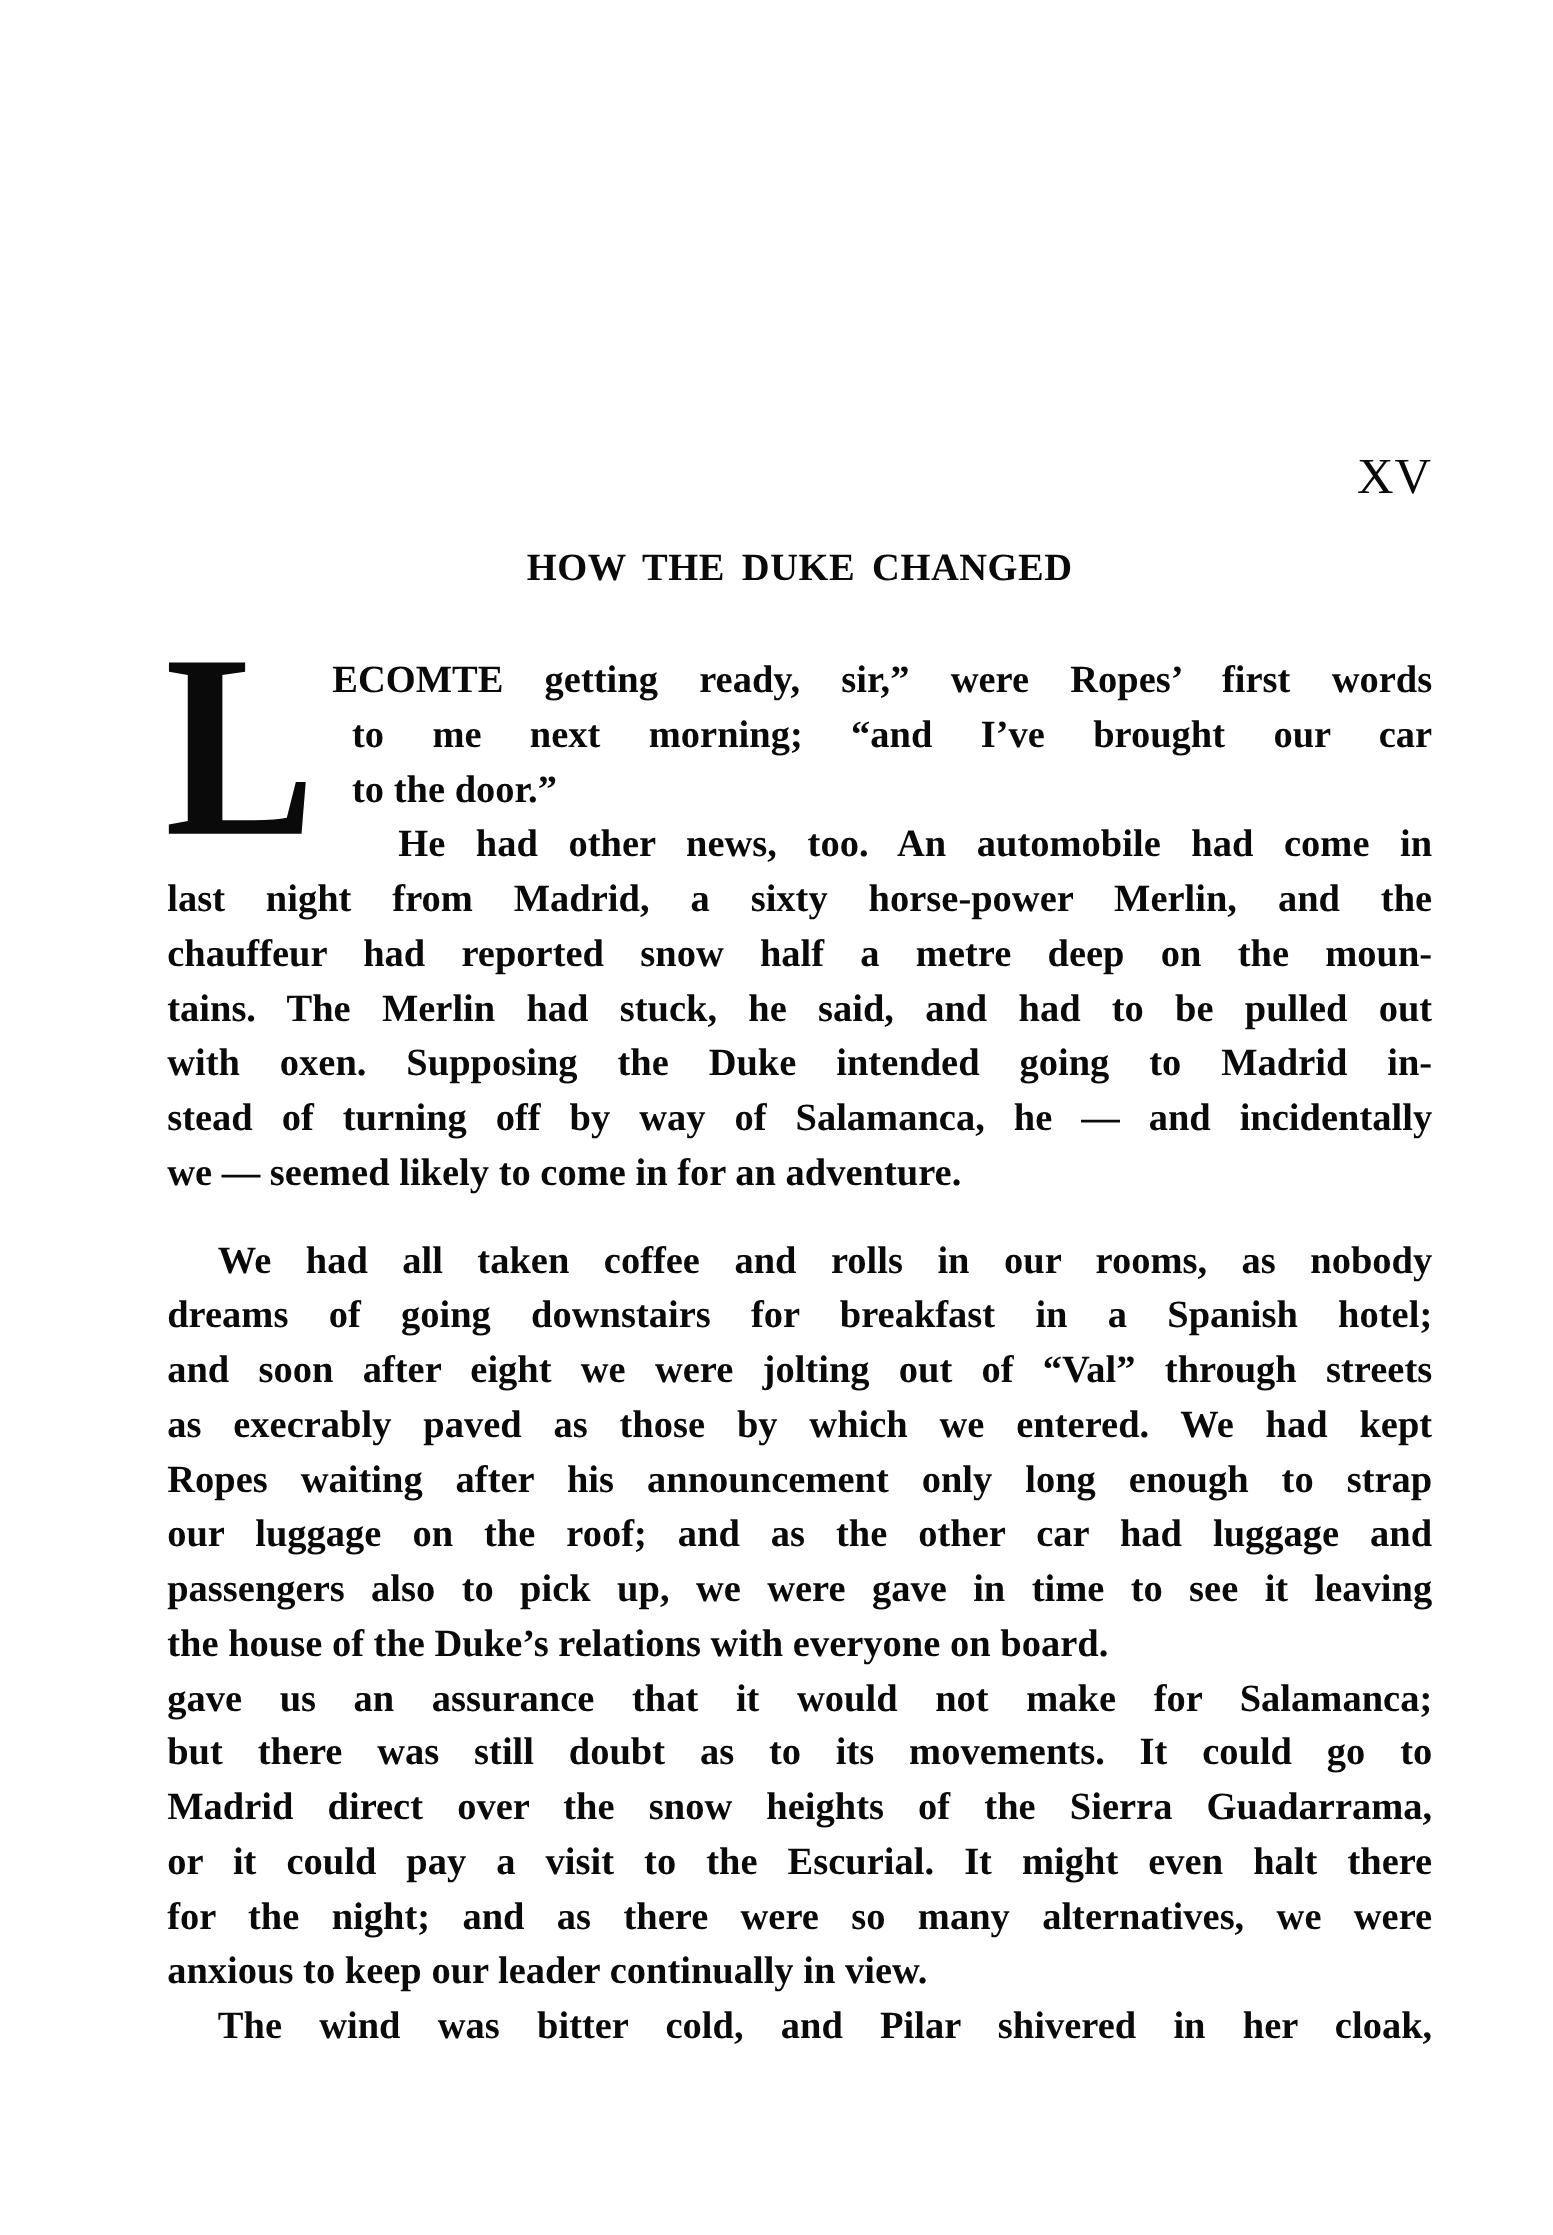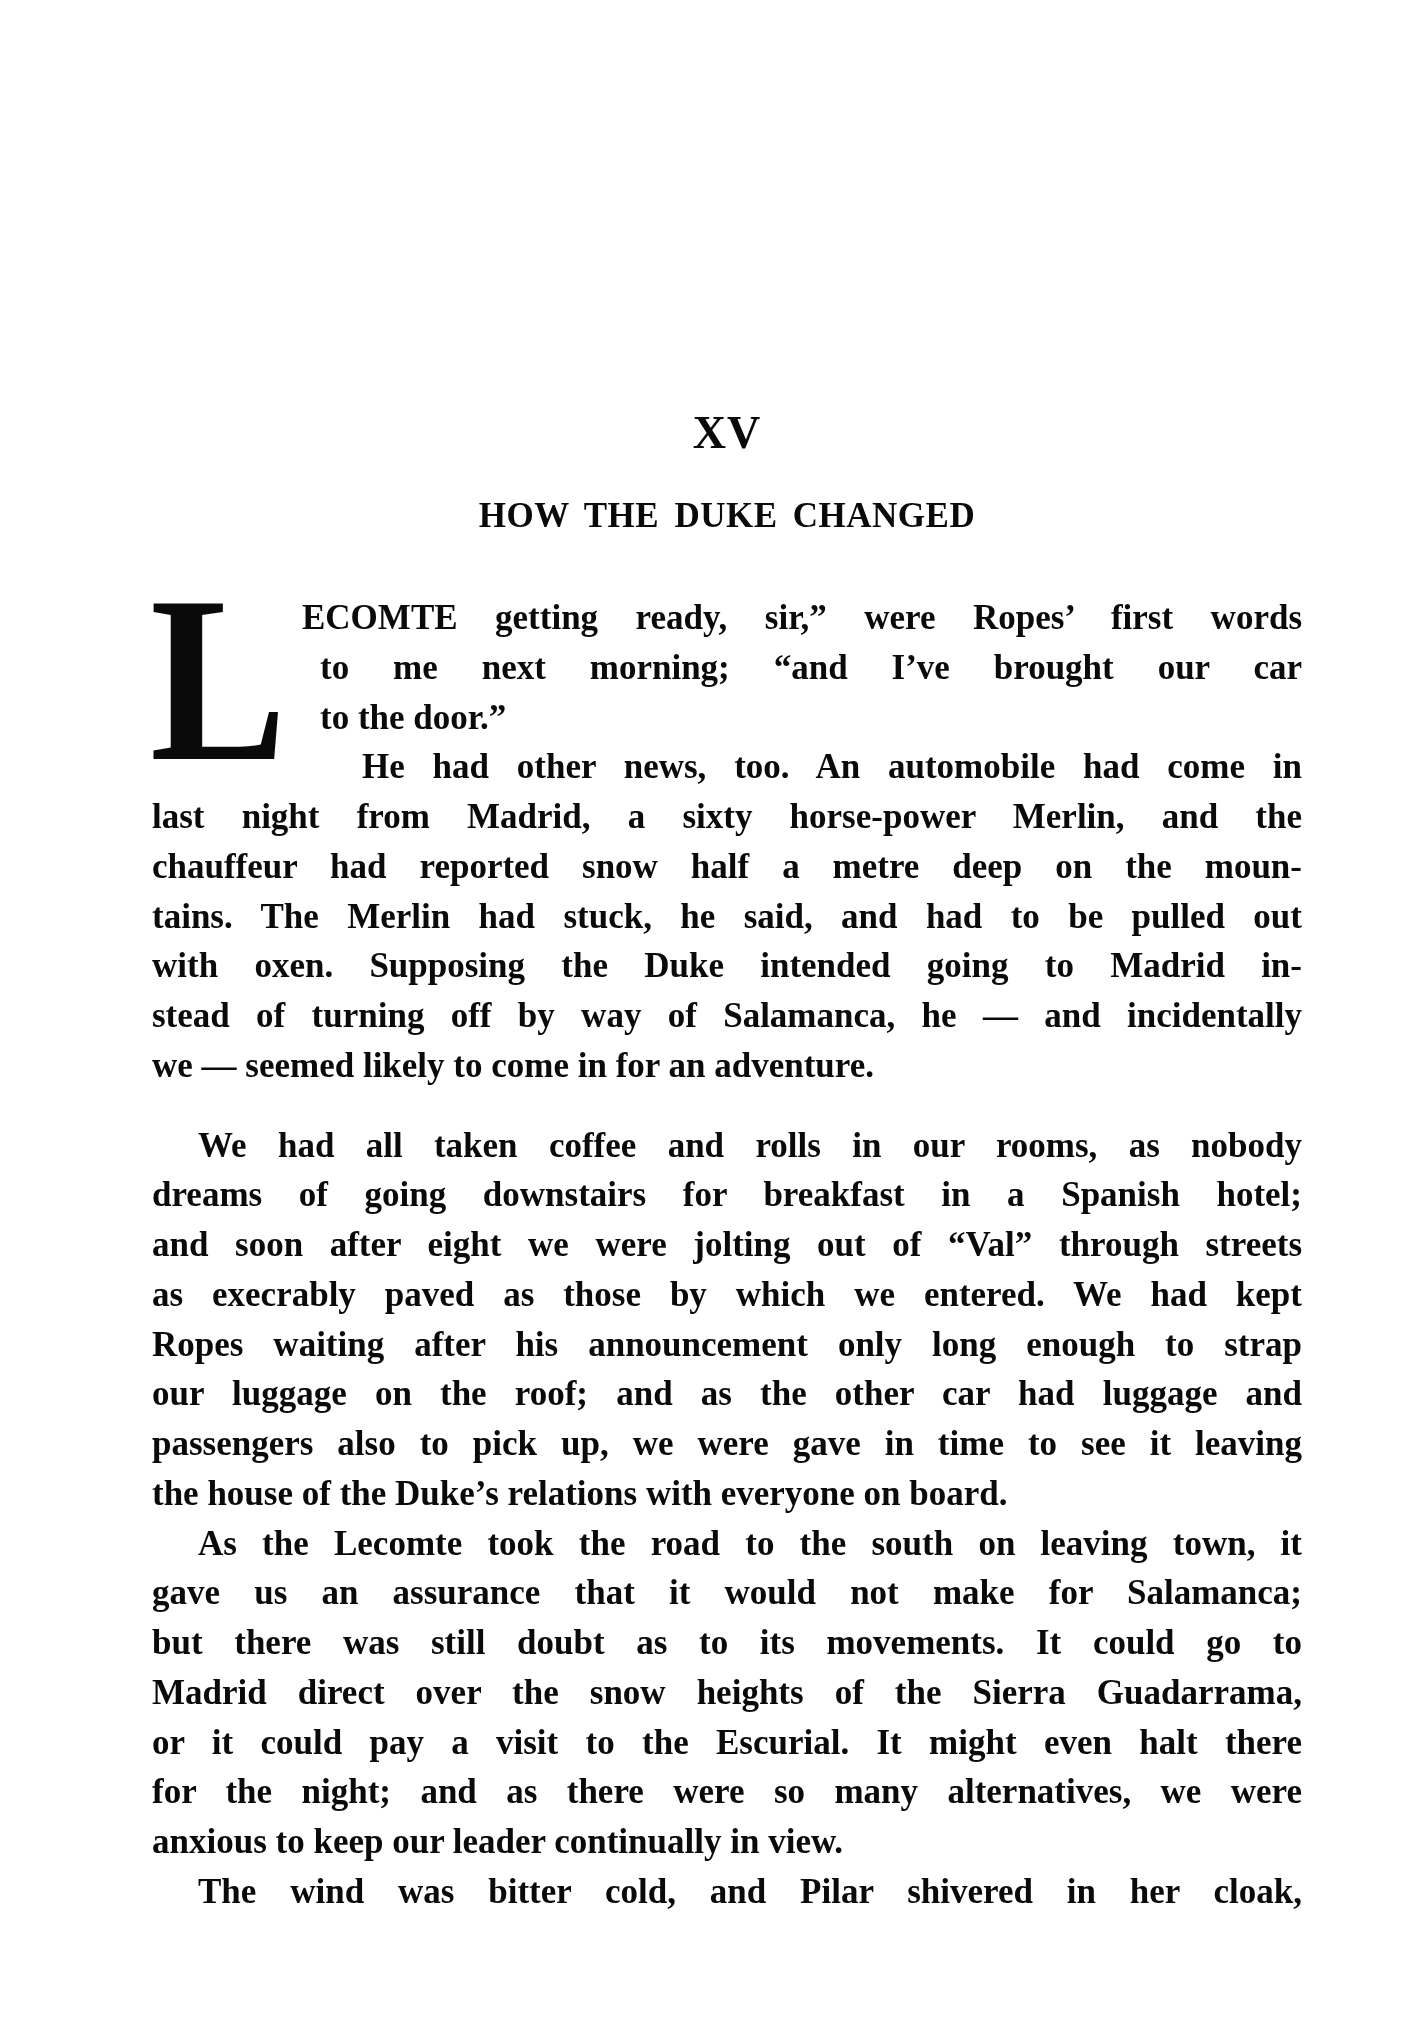--- a/index.html
+++ b/index.html
@@ -19,23 +19,23 @@
     position: absolute;
     left: 0; top: 0;
     width: 1412px;
     height: 2032px;
   }
   .chapter-number {
     position: absolute;
     left: 152px;
     width: 1150px;
     top: 408px;
-    text-align: center;
+    text-align: right;
     font-size: 46px;
-    font-weight: bold;
+    font-weight: normal;
     letter-spacing: 1px;
     line-height: 50px;
   }
   .chapter-title {
     position: absolute;
     left: 152px;
     width: 1150px;
     top: 494px;
     text-align: center;
     font-size: 35px;
@@ -123,21 +123,20 @@
       <span class="line" style="white-space: normal;">dreams of going downstairs for breakfast in a Spanish hotel;</span>
       <span class="line" style="white-space: normal;">and soon after eight we were jolting out of “Val” through streets</span>
       <span class="line" style="white-space: normal;">as execrably paved as those by which we entered. We had kept</span>
       <span class="line" style="white-space: normal;">Ropes waiting after his announcement only long enough to strap</span>
       <span class="line" style="white-space: normal;">our luggage on the roof; and as the other car had luggage and</span>
       <span class="line" style="white-space: normal;">passengers also to pick up, we were gave in time to see it leaving</span>
       <span class="line last" style="white-space: normal;">the house of the Duke’s relations with everyone on board.</span>
     </div>
 
     <div>
-      <span class="line indent" style="white-space: normal;">As the Lecomte took the road to the south on leaving town, it</span>
       <span class="line" style="white-space: normal;">gave us an assurance that it would not make for Salamanca;</span>
       <span class="line" style="white-space: normal;">but there was still doubt as to its movements. It could go to</span>
       <span class="line" style="white-space: normal;">Madrid direct over the snow heights of the Sierra Guadarrama,</span>
       <span class="line" style="white-space: normal;">or it could pay a visit to the Escurial. It might even halt there</span>
       <span class="line" style="white-space: normal;">for the night; and as there were so many alternatives, we were</span>
       <span class="line last" style="white-space: normal;">anxious to keep our leader continually in view.</span>
     </div>
 
     <div>
       <span class="line indent" style="white-space: normal;">The wind was bitter cold, and Pilar shivered in her cloak,</span>

